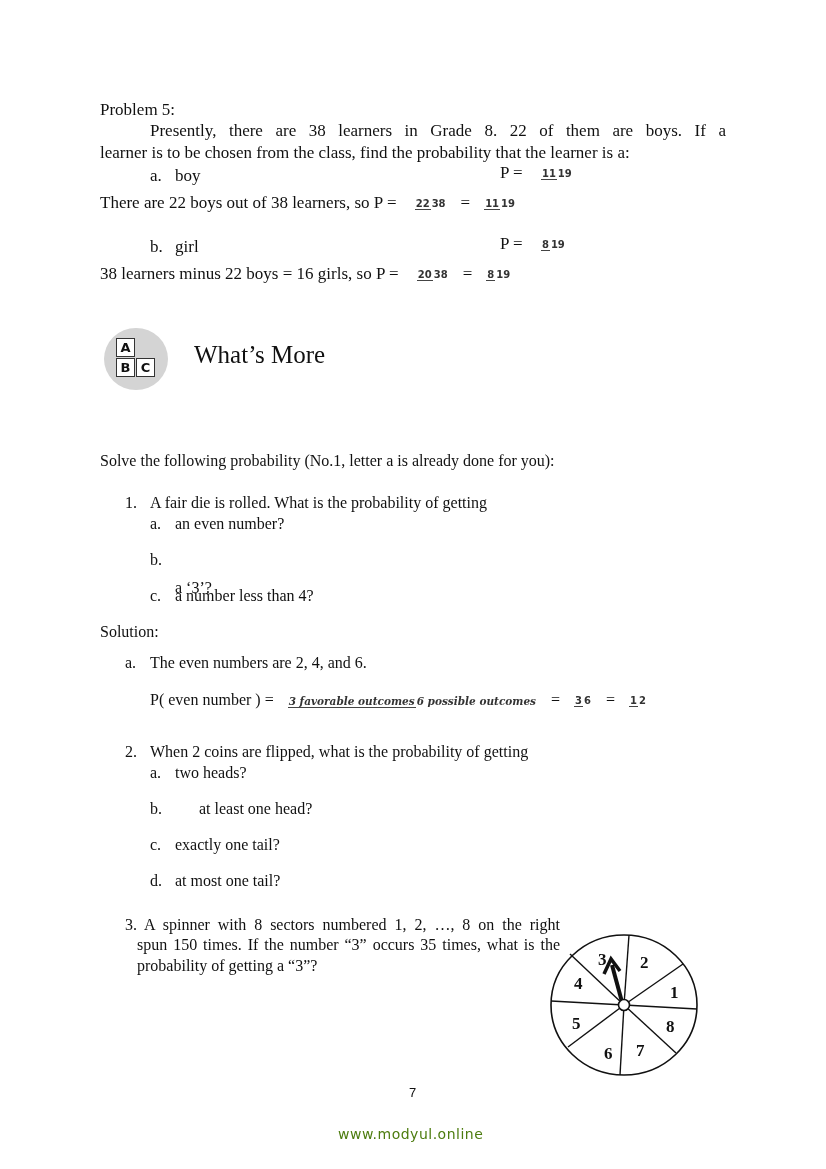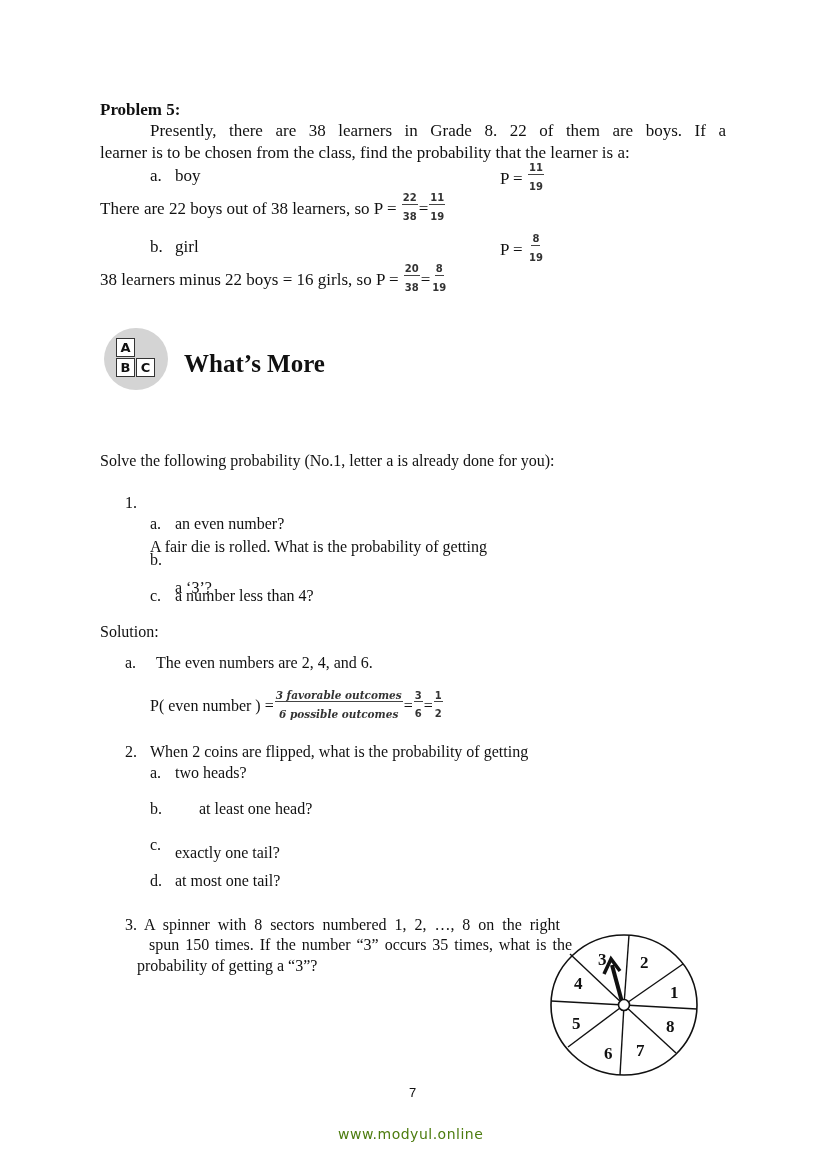--- a/index.html
+++ b/index.html
@@ -1,23 +1,23 @@
 <!DOCTYPE html>
 <html><head>
 <meta charset="utf-8">
 <style>
   html, body { margin:0; padding:0; background:#fff; }
   body { width:826px; height:1169px; position:relative; overflow:hidden;
          font-family:"Liberation Serif", serif; color:#111; }
   .abs { position:absolute; white-space:nowrap; }
   .t17 { font-size:17px; }
   .t16 { font-size:16px; }
-  .b { font-weight:bold; }
-  .frac { display:inline-flex; flex-direction:column; align-items:center; vertical-align:middle;
-          font-family:"DejaVu Sans", sans-serif; font-weight:bold; font-size:10px; color:#333; line-height:1.15; margin:0 1px; }
+  .b { font-weight:normal; }
+  .frac { display:inline-flex; flex-direction:row; align-items:center; vertical-align:middle;
+          font-family:"DejaVu Sans", sans-serif; font-weight:bold; font-size:10px; color:#333; line-height:1.15; margin:0 14px; }
   .frac .num { border-bottom:1px solid #444; padding:0 1px; }
   .frac .den { padding:6px 1px; }
   .frac.it { font-family:"DejaVu Serif", serif; font-style:italic; font-size:10.5px; }
   .icon-circle { position:absolute; left:104px; top:328px; width:64px; height:62px; border-radius:50%; background:#d4d4d4; }
   .blk { position:absolute; width:17px; height:17px; border:1.5px solid #333; background:#fff;
          font-family:"DejaVu Sans", sans-serif; font-weight:bold; font-size:13px; text-align:center; line-height:17px; box-sizing:content-box; }
   .page-num { font-family:"Liberation Sans", sans-serif; font-size:13px; }
   .wm { font-family:"DejaVu Sans", sans-serif; color:#4d7c0f; font-size:14px; letter-spacing:0.5px; }
 </style>
 </head>
@@ -67,62 +67,62 @@
       <span class="num">8</span>
       <span class="den">19</span>
     </span>
 </div>
 
 <div class="icon-circle">
   <div class="blk" style="left:12px; top:10px;">A</div>
   <div class="blk" style="left:12px; top:30px;">B</div>
   <div class="blk" style="left:32px; top:30px;">C</div>
 </div>
-<div class="abs b" style="left:184px; top:341px; font-size:25px;margin-top:9px;">What’s More</div>
+<div class="abs b" style="left:194px; top:341px; font-size:25px;">What’s More</div>
 
 <div class="abs t16" style="left:100px; top:452px;">Solve the following probability (No.1, letter a is already done for you):</div>
 
 <div class="abs t16" style="left:125px; top:494px;">1.</div>
-<div class="abs t16" style="left:150px; top:494px;margin-top:44px;">A fair die is rolled. What is the probability of getting</div>
+<div class="abs t16" style="left:150px; top:494px;">A fair die is rolled. What is the probability of getting</div>
 <div class="abs t16" style="left:150px; top:515px;">a.</div>
 <div class="abs t16" style="left:175px; top:515px;">an even number?</div>
 <div class="abs t16" style="left:150px; top:551px;">b.</div>
 <div class="abs t16" style="left:175px; top:579px;">a ‘3’?</div>
 <div class="abs t16" style="left:150px; top:587px;">c.</div>
 <div class="abs t16" style="left:175px; top:587px;">a number less than 4?</div>
 
 <div class="abs t16" style="left:100px; top:623px;">Solution:</div>
 <div class="abs t16" style="left:125px; top:654px;">a.</div>
-<div class="abs t16" style="left:156px; top:654px;font-family:Liberation Serif, serif;">The even numbers are 2, 4, and 6.</div>
+<div class="abs t16" style="left:150px; top:654px;font-family:Liberation Serif, serif;">The even numbers are 2, 4, and 6.</div>
 <div class="abs t16" style="left:150px; top:689px;">
   <span>P( even number ) =</span><span class="frac it">
       <span class="num">3 favorable outcomes</span>
       <span class="den">6 possible outcomes</span>
     </span><span>=</span><span class="frac">
       <span class="num">3</span>
       <span class="den">6</span>
     </span><span>=</span><span class="frac">
       <span class="num">1</span>
       <span class="den">2</span>
     </span>
 </div>
 
 <div class="abs t16" style="left:125px; top:743px;">2.</div>
 <div class="abs t16" style="left:150px; top:743px;">When 2 coins are flipped, what is the probability of getting</div>
 <div class="abs t16" style="left:150px; top:764px;">a.</div>
 <div class="abs t16" style="left:175px; top:764px;">two heads?</div>
 <div class="abs t16" style="left:150px; top:800px;">b.</div>
 <div class="abs t16" style="left:175px; top:800px;margin-left:24px;">at least one head?</div>
 <div class="abs t16" style="left:150px; top:836px;">c.</div>
-<div class="abs t16" style="left:175px; top:836px;margin-top:8px;">exactly one tail?</div>
+<div class="abs t16" style="left:175px; top:836px;">exactly one tail?</div>
 <div class="abs t16" style="left:150px; top:872px;">d.</div>
 <div class="abs t16" style="left:175px; top:872px;">at most one tail?</div>
 
 <div class="abs t16" style="left:125px; top:916px; width:435px; text-align:justify; text-align-last:justify;">3. A spinner with 8 sectors numbered 1, 2, …, 8 on the right</div>
-<div class="abs t16" style="left:137px; top:936px; width:423px; text-align:justify; text-align-last:justify;margin-left:12px;">spun 150 times. If the number “3” occurs 35 times, what is the</div>
+<div class="abs t16" style="left:137px; top:936px; width:423px; text-align:justify; text-align-last:justify;">spun 150 times. If the number “3” occurs 35 times, what is the</div>
 <div class="abs t16" style="left:137px; top:957px;">probability of getting a “3”?</div>
 
 <svg class="abs" style="left:548px; top:932px;" width="152" height="146" viewBox="0 0 152 146">
   <ellipse cx="76" cy="73" rx="73" ry="70" fill="#fff" stroke="#111" stroke-width="1.6"></ellipse>
   <g stroke="#111" stroke-width="1.4">
     <line x1="76" y1="73" x2="81" y2="3"></line>
     <line x1="76" y1="73" x2="135" y2="32"></line>
     <line x1="76" y1="73" x2="149" y2="77"></line>
     <line x1="76" y1="73" x2="128" y2="121"></line>
     <line x1="76" y1="73" x2="72" y2="143"></line>

